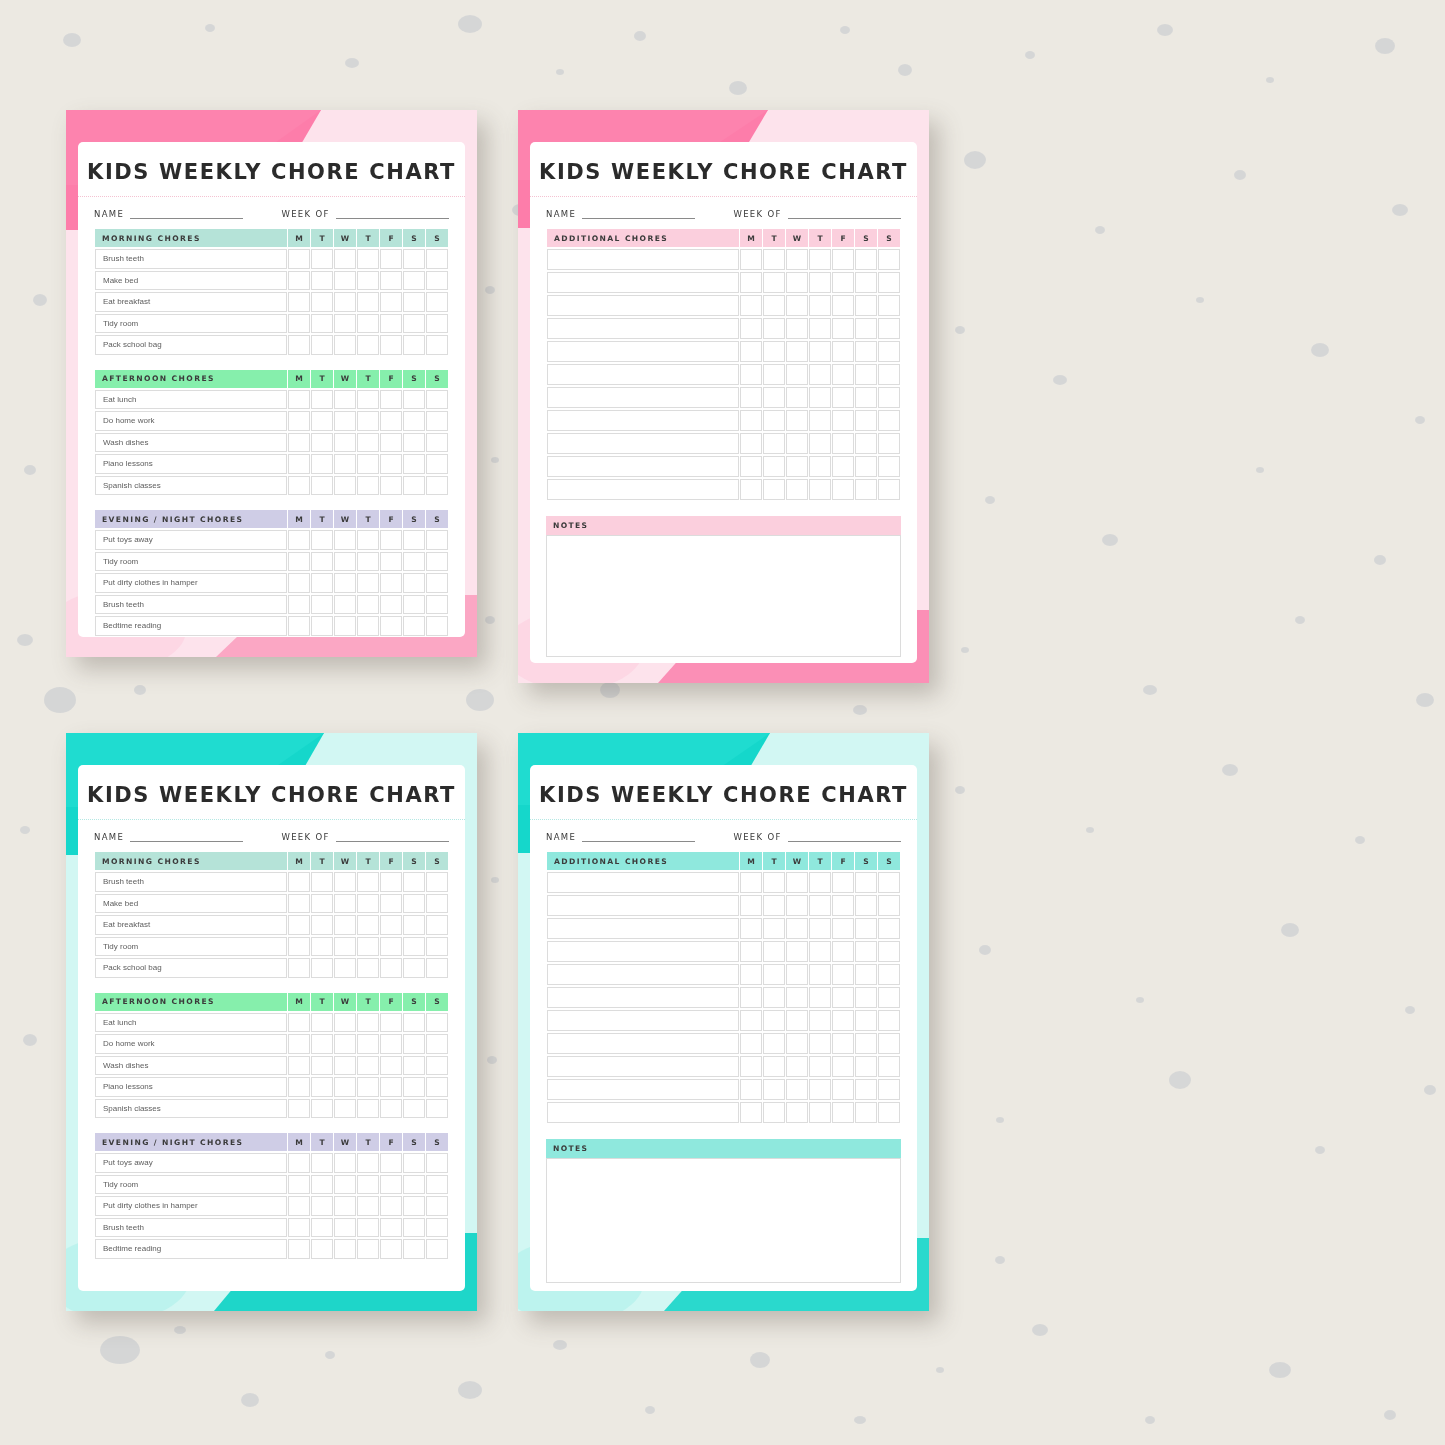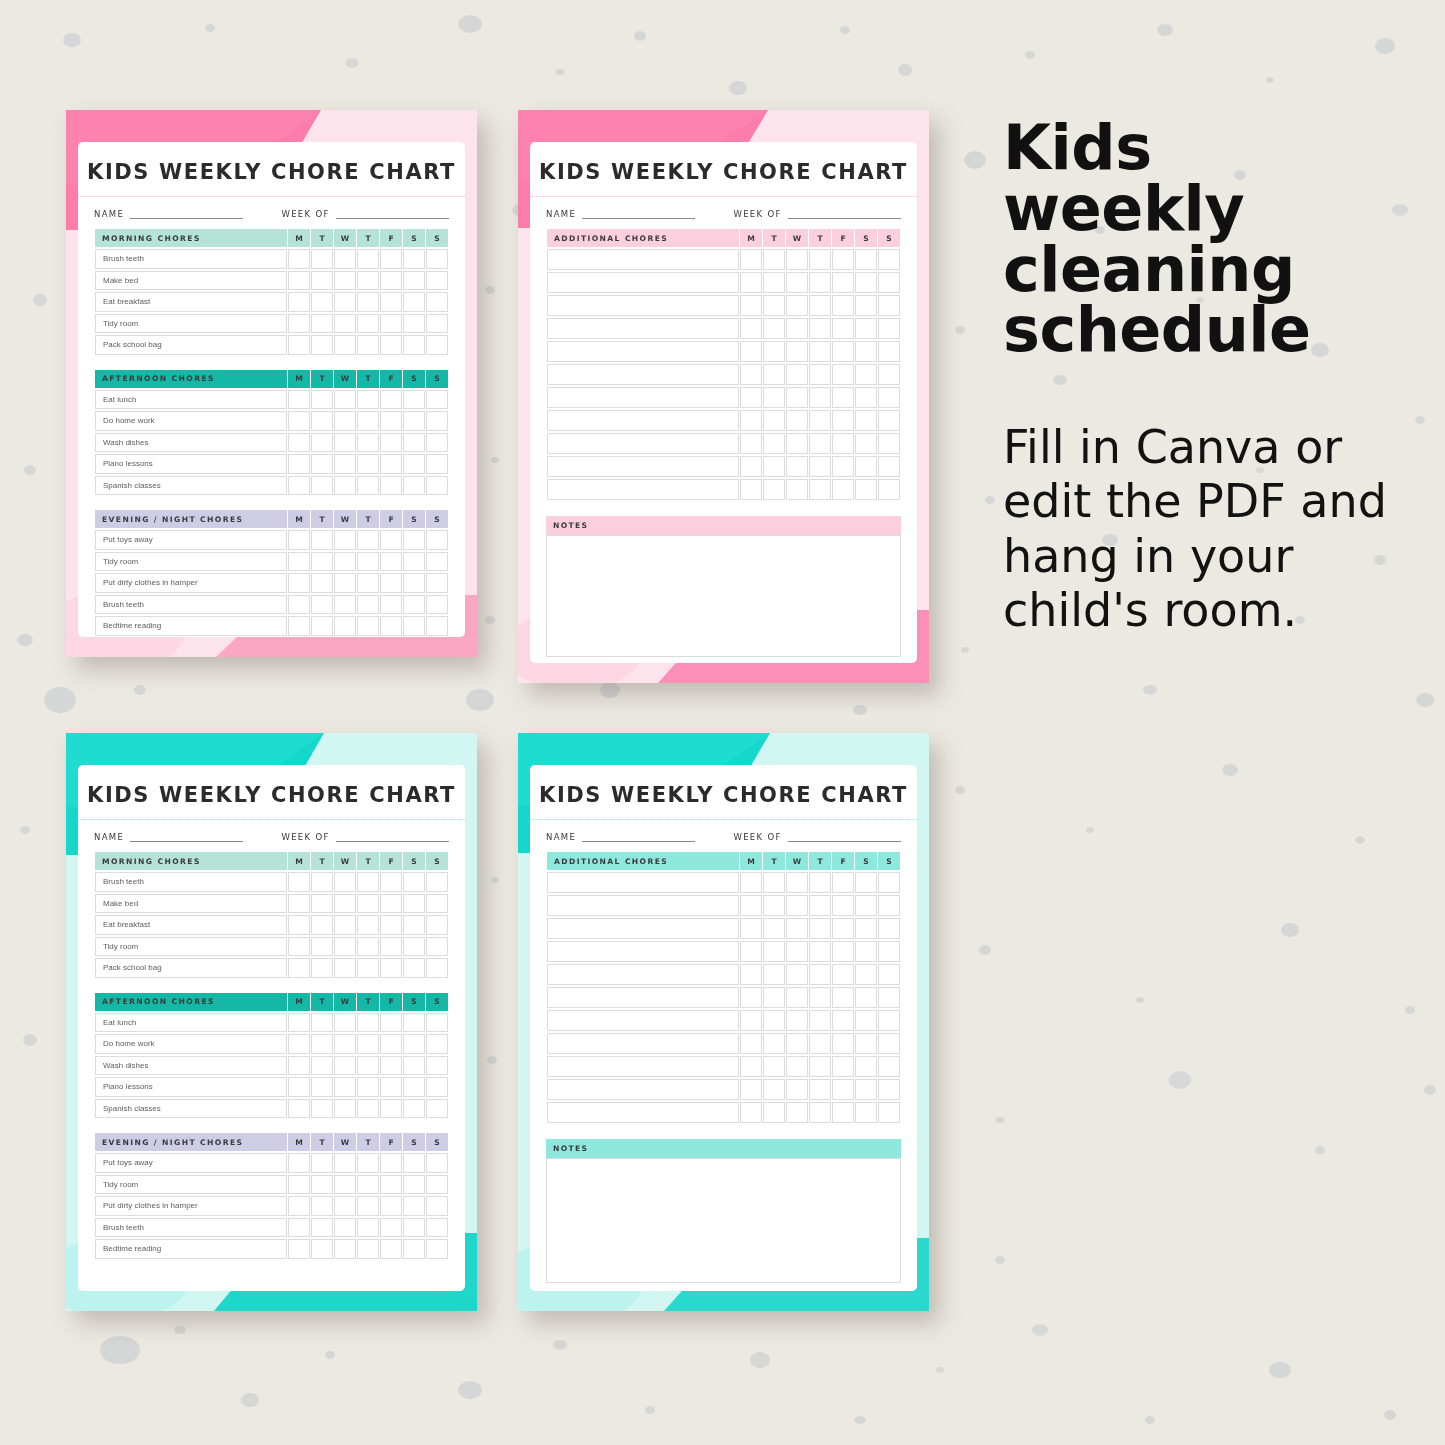--- a/index.html
+++ b/index.html
@@ -108,21 +108,21 @@
     background: #fff;
     font-family: "Liberation Sans", sans-serif;
   }
   table.chore td.box {
     border: 1px solid #dcdcdc;
     background: #fff;
   }
 
   
   .sect-mint  { background: #b5e3d8; }
-  .sect-cream { background: #14b8a6; }
+  .sect-cream { background: #86efac; }
   .sect-lilac { background: #cfcde6; }
   .sect-pink  { background: #fbcfdd; }
   .sect-aqua  { background: #8fe8dd; }
 
   
   .notes-head {
     font-family: "DejaVu Sans", sans-serif;
     font-weight: bold;
     letter-spacing: 1.3px;
     color: #3b3b3b;
@@ -1087,26 +1087,16 @@
             </table>
             <div style="margin-top: 14px;">
               <div class="notes-head sect-aqua" style="font-size: 7.6px; padding: 5px 0px 5px 7px;">NOTES</div>
               <div class="notes-body" style="height: 125px;"></div>
             </div>
           </div>
       </div>
     </div>
   </div>
 
-  <div class="copy" style="left:1003px; top:118px; width:400px;">
-    <div class="headline" style="font-size:62px;">
-      <div>Kids weekly</div>
-      <div>cleaning</div>
-      <div>schedule</div>
-    </div>
-  </div>
-
-  <div class="copy" style="left:1003px; top:420px; width:390px;">
-    <div class="para" style="font-size:46px;">Fill in Canva or edit the PDF and hang in your child's room.</div>
-  </div>
+
 
 
 </div>
 
 </body></html>

